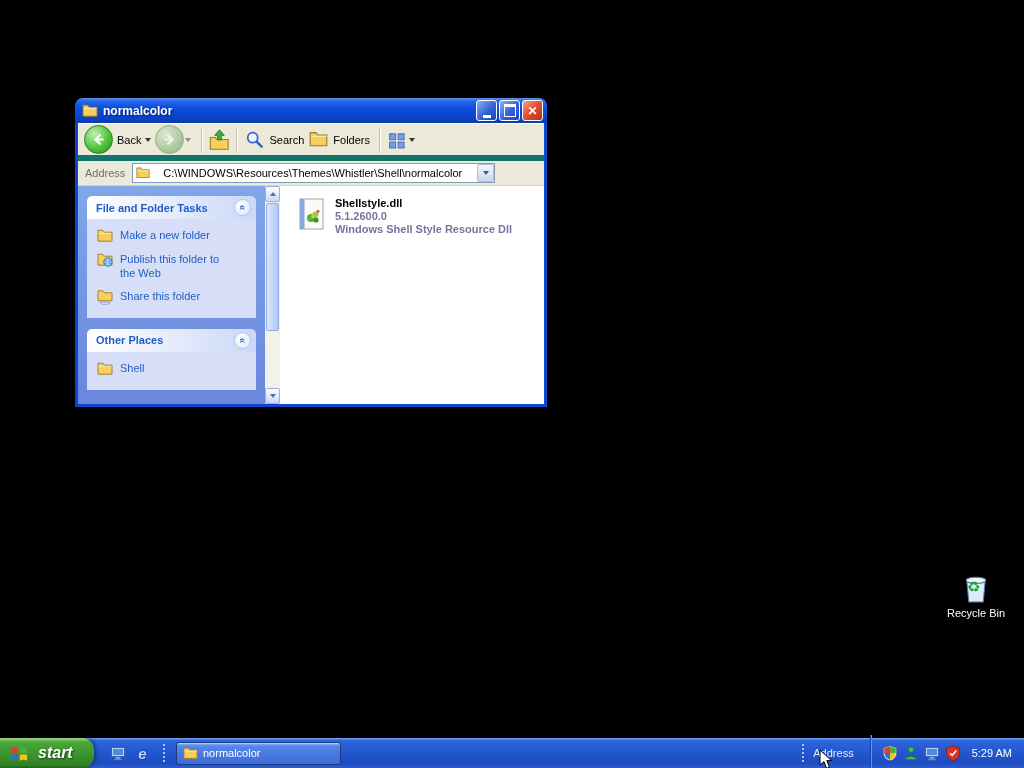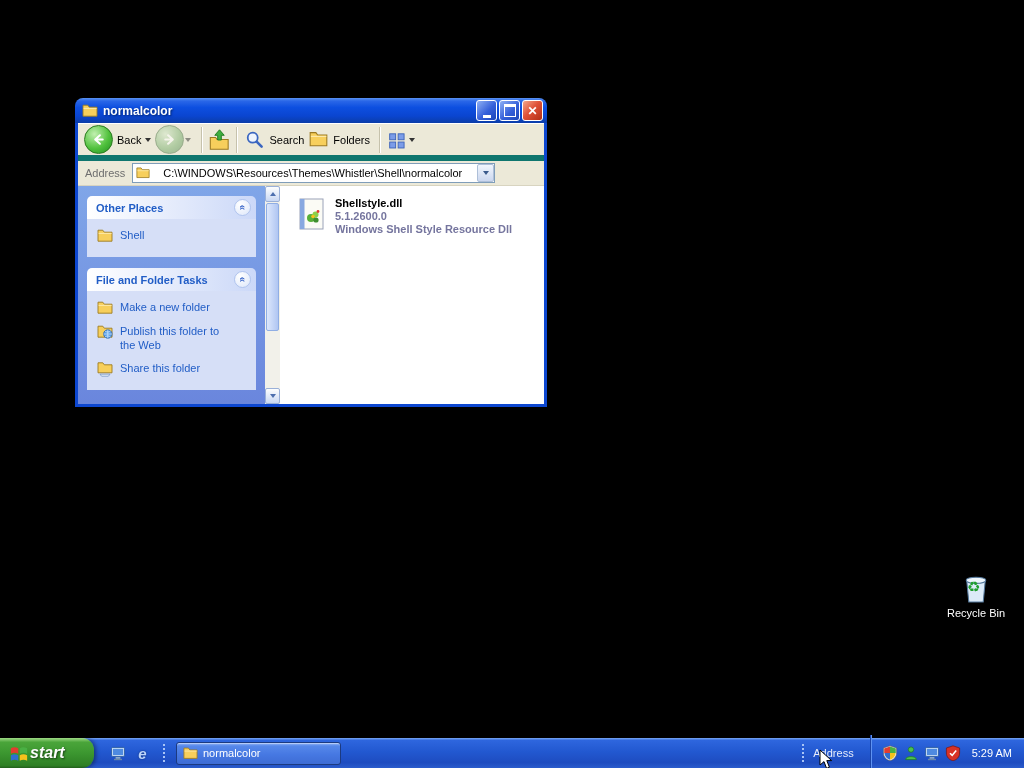--- a/index.html
+++ b/index.html
@@ -103,21 +103,21 @@
   .bin-glyph { position:absolute; left:7px; top:7px; color:#1f9e2e; font-size:15px;
                font-family:"DejaVu Sans", sans-serif; }
   .di-label { margin-top:3px; color:#fff; text-shadow:1px 1px 2px #000; }
 
   
   .taskbar { position:absolute; left:0; bottom:0; width:1024px; height:30px; z-index:10;
              display:flex; align-items:center;
              background:linear-gradient(180deg,#7aa8f4 0%,#2e66de 8%,#2258d0 46%,#1e4cc0 82%,#2b5ccc 100%); }
   .start-btn { height:30px; width:94px; border-radius:0 12px 12px 0; flex:none;
                background:linear-gradient(180deg,#9ed884 0%,#4aa53a 14%,#3c9730 50%,#2e7f24 92%,#225f1c 100%);
-               display:flex; align-items:center; gap:1px; padding-left:9px; cursor:pointer;
+               display:flex; align-items:center; gap:9px; padding-left:9px; cursor:pointer;
                box-shadow:2px 0 4px rgba(0,0,0,.4); }
   .start-label { color:#fff; font-weight:bold; font-style:italic; font-size:16px;
                  text-shadow:1px 1px 2px rgba(0,0,0,.55); }
   .quicklaunch { display:flex; align-items:center; gap:8px; margin-left:15px; }
   .ql-icon { width:17px; height:17px; display:flex; align-items:center; justify-content:center;
              cursor:pointer; }
   .ie-e { color:#bcd4fa; font-weight:bold; font-size:15px; font-style:italic;
           text-shadow:0 0 2px #0a2f7a; }
   .grip { width:5px; height:20px; margin-left:11px;
           background-image:radial-gradient(circle,#a8c4f6 1px,transparent 1.3px);
@@ -284,37 +284,20 @@
                 <path d="M3 8 H10 M7.2 4 L11.5 8 L7.2 12" fill="none" stroke="#fff" stroke-width="2.2" stroke-linecap="round" stroke-linejoin="round"></path>
               </svg>
           </span>
           <span class="go-label">Go</span>
         </span>
       </div>
 
       <div class="window-body">
 
         <div class="taskpane">
-          <div class="section">
-            <div class="sec-header">
-              <span>Other Places</span>
-              <span class="sec-chevron">
-                  <span>«</span>
-                </span>
-            </div>
-            <div class="sec-body">
-              <div class="task-item">
-                <svg width="16" height="16" viewBox="0 0 16 16">
-                    <use href="#ic-folder"></use>
-                  </svg>
-                <span>Shell</span>
-              </div>
-            </div>
-          </div>
-
           <div class="section">
             <div class="sec-header">
               <span>File and Folder Tasks</span>
               <span class="sec-chevron">
                   <span>«</span>
                 </span>
             </div>
             <div class="sec-body">
               <div class="task-item">
                 <svg width="16" height="16" viewBox="0 0 16 16">
@@ -329,20 +312,37 @@
                 <span style="max-width:112px">Publish this folder to the Web</span>
               </div>
               <div class="task-item">
                 <svg width="16" height="16" viewBox="0 0 16 16">
                     <use href="#ic-share-folder"></use>
                   </svg>
                 <span>Share this folder</span>
               </div>
             </div>
           </div>
+
+          <div class="section">
+            <div class="sec-header">
+              <span>Other Places</span>
+              <span class="sec-chevron">
+                  <span>«</span>
+                </span>
+            </div>
+            <div class="sec-body">
+              <div class="task-item">
+                <svg width="16" height="16" viewBox="0 0 16 16">
+                    <use href="#ic-folder"></use>
+                  </svg>
+                <span>Shell</span>
+              </div>
+            </div>
+          </div>
         </div>
 
         <div class="scrollbar">
           <span class="sb-btn sb-up"></span>
           <span class="sb-track">
             <span class="sb-thumb" style="display:block"></span>
           </span>
           <span class="sb-btn sb-down"></span>
         </div>
 

